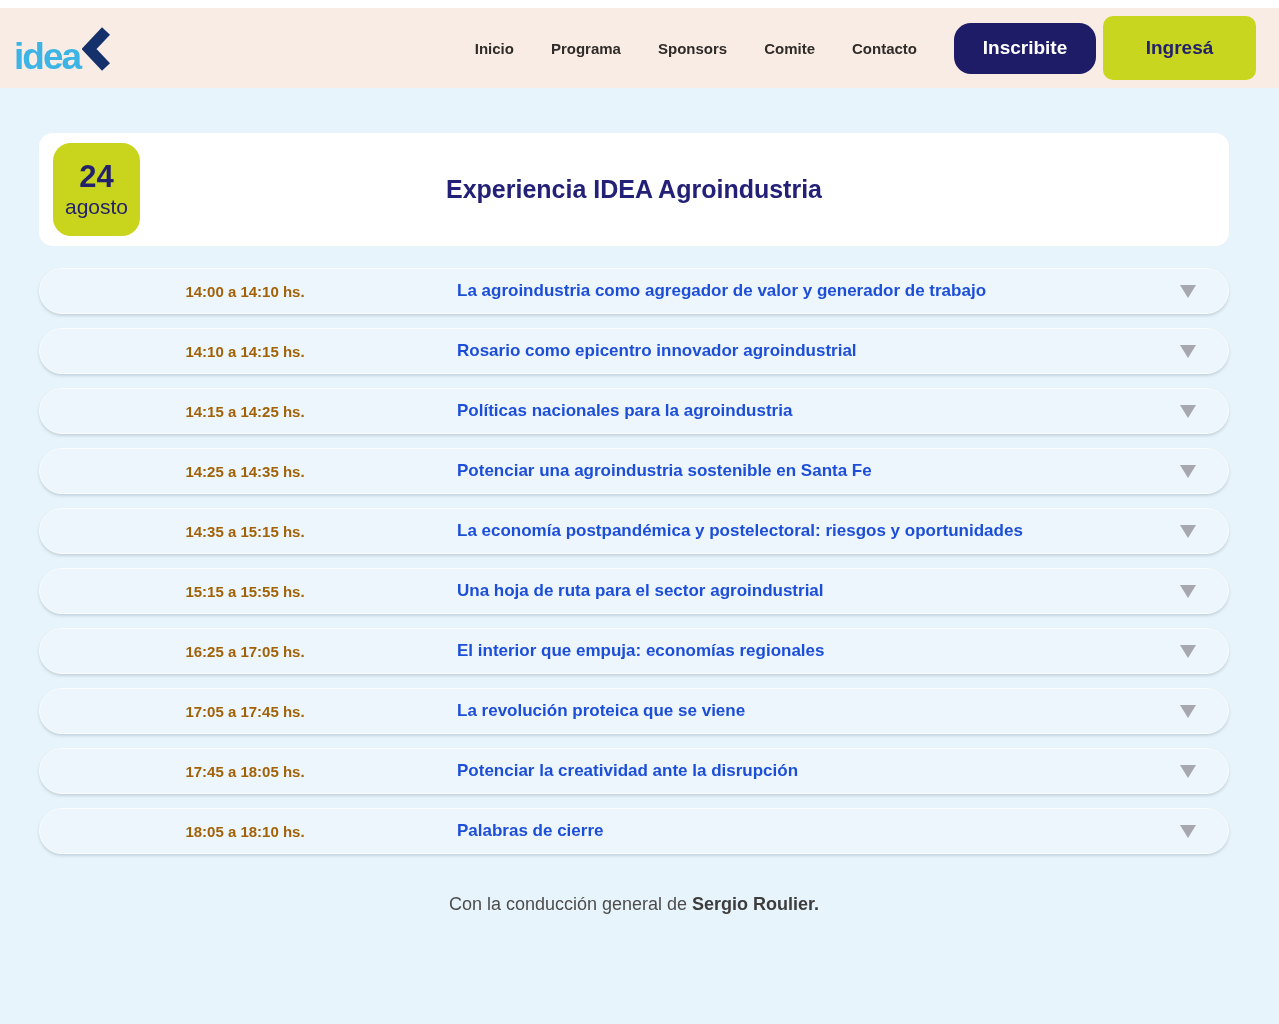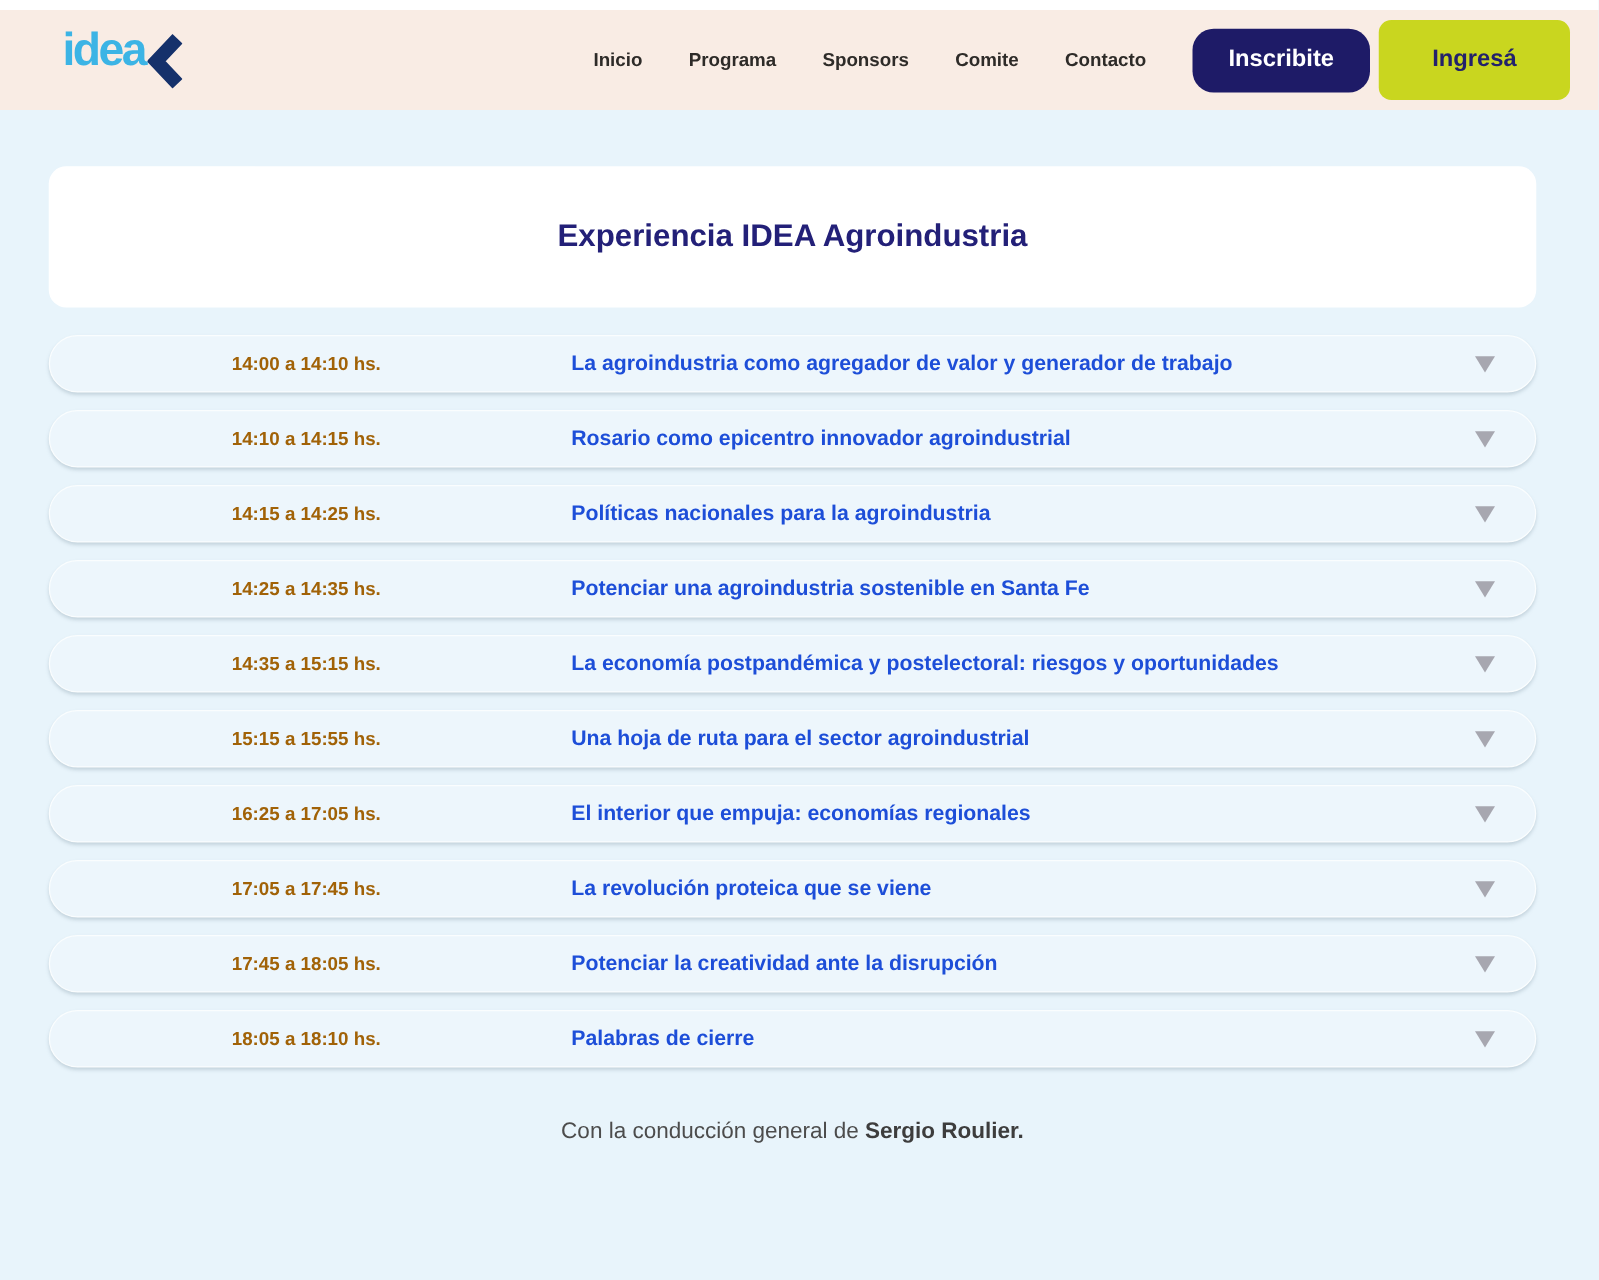--- a/index.html
+++ b/index.html
@@ -12,21 +12,21 @@
   .top-strip { height: 8px; background: #ffffff; }
 
   
   .header {
     height: 80px;
     background: #f9ece4;
     display: flex;
     align-items: center;
     padding: 0 23px 0 14px;
   }
-  .logo { display: flex; align-items: flex-start; cursor: pointer; margin-left: 36px; }
+  .logo { display: flex; align-items: flex-end; cursor: pointer; }
   .logo-text {
     font-size: 37px;
     font-weight: bold;
     color: #3cb4e5;
     letter-spacing: -2px;
     line-height: 1;
   }
   .logo-chevron { margin-left: 2px; margin-top: 6px; }
   .header-right { margin-left: auto; display: flex; align-items: center; }
   .nav { display: flex; align-items: flex-start; list-style: none; }
@@ -158,20 +158,24 @@
       <li class="nav-item">Contacto</li>
     </ul>
     <button class="btn btn-inscribite">Inscribite</button>
     <button class="btn btn-ingresa">Ingresá</button>
   </div>
 </div>
 
 <div class="content">
 
   <div class="event-card">
+    <div class="date-badge">
+      <div class="date-day">24</div>
+      <div class="date-month">agosto</div>
+    </div>
     <div class="event-title">Experiencia IDEA Agroindustria</div>
   </div>
 
   <div class="schedule">
       <div class="schedule-row">
     <div class="row-time">14:00 a 14:10 hs.</div>
     <div class="row-title">La agroindustria como agregador de valor y generador de trabajo</div>
     <div class="row-chevron"></div>
   </div>
       <div class="schedule-row">

